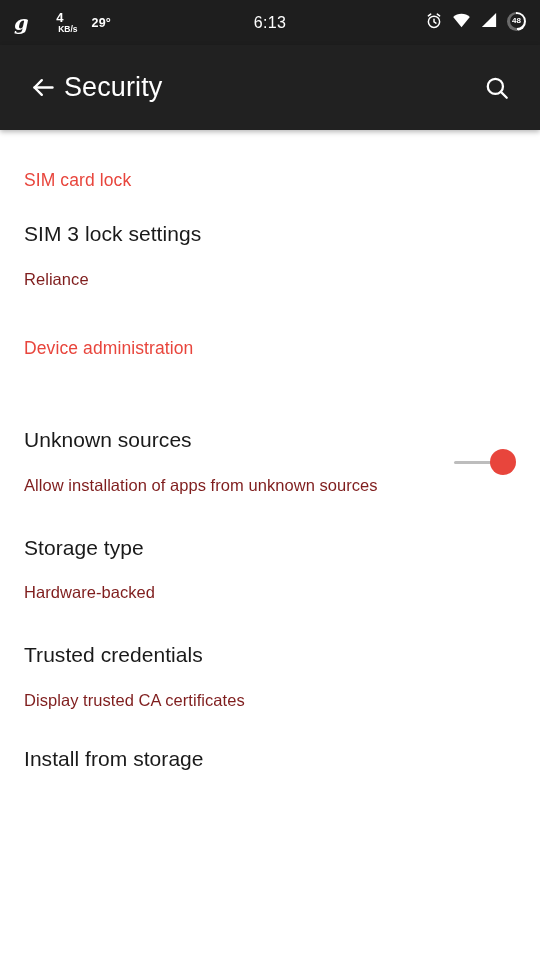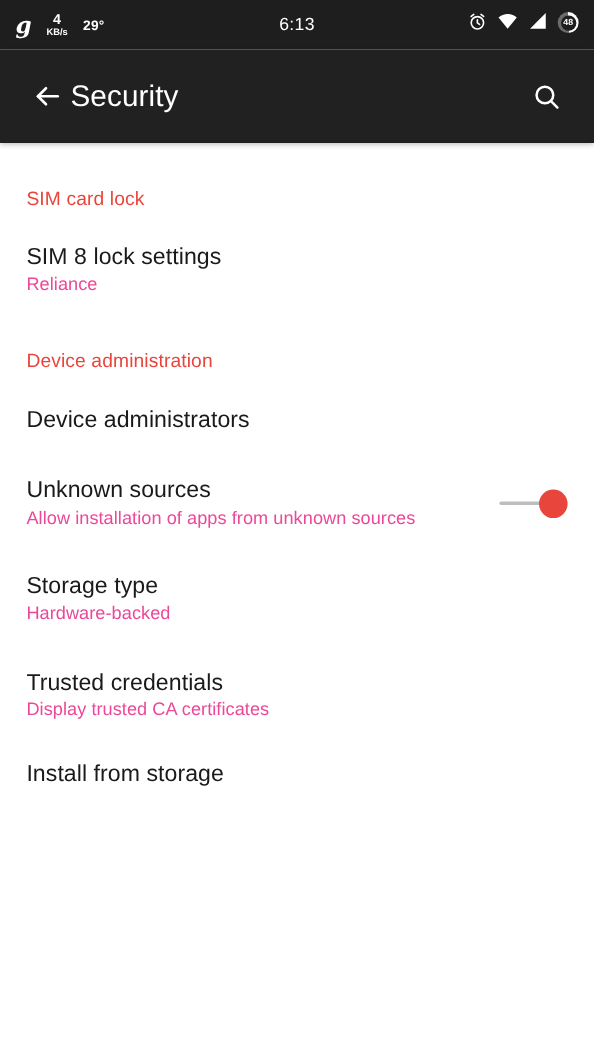--- a/index.html
+++ b/index.html
@@ -24,21 +24,21 @@
   .glogo{
     font-family:"DejaVu Serif", serif;
     font-style:italic;
     font-weight:700;
     font-size:21px;
     line-height:1;
     letter-spacing:-0.5px;
   }
   .netspeed{ display:flex; flex-direction:column; align-items:center; line-height:1; }
   .netspeed .num{ font-size:13px; font-weight:700; }
-  .netspeed .unit{ font-size:8.5px; font-weight:700; margin-top:1px; }
+  .netspeed .unit{ font-size:8.5px; font-weight:700; margin-top:1px;margin-left:16px; }
   .temp{ font-size:12.5px; font-weight:700; letter-spacing:0.2px; }
 
   .status-center{
     position:absolute; left:0; right:0; top:0; bottom:0;
     display:flex; align-items:center; justify-content:center;
     pointer-events:none;
   }
   .clock{ font-size:16px; letter-spacing:0.3px; }
 
   .status-right{
@@ -115,23 +115,23 @@
   }
   .row-text{ flex:1 1 auto; min-width:0; padding-right:12px; }
   .row-title{
     font-size:21px;
     color:#1a1a1a;
     line-height:1.22;
     letter-spacing:0.05px;
   }
   .row-sub{
     font-size:16.5px;
-    color:#ec4899;
+    color:#7f1d1d;
     line-height:1.32;
-    margin-top:2px;
+    margin-top:22px;
     letter-spacing:0.05px;
   }
   .row.tight{ margin-bottom:34px; }
 
   
   .switch{
     flex:0 0 auto;
     width:62px; height:26px;
     position:relative;
     display:flex; align-items:center;
@@ -207,29 +207,28 @@
         <path d="M15.6 15.6 21 21"></path>
     </svg>
   </span>
 </div>
 
 <div class="content">
 
   <div class="section-header">SIM card lock</div>
   <div class="row">
     <div class="row-text">
-      <div class="row-title">SIM 8 lock settings</div>
+      <div class="row-title">SIM 3 lock settings</div>
       <div class="row-sub">Reliance</div>
     </div>
   </div>
 
   <div class="section-header spaced">Device administration</div>
   <div class="row">
     <div class="row-text">
-      <div class="row-title">Device administrators</div>
     </div>
   </div>
   <div class="row">
     <div class="row-text">
       <div class="row-title">Unknown sources</div>
       <div class="row-sub">Allow installation of apps from unknown sources</div>
     </div>
     <div class="switch">
       <div class="track"></div>
       <div class="thumb"></div>

